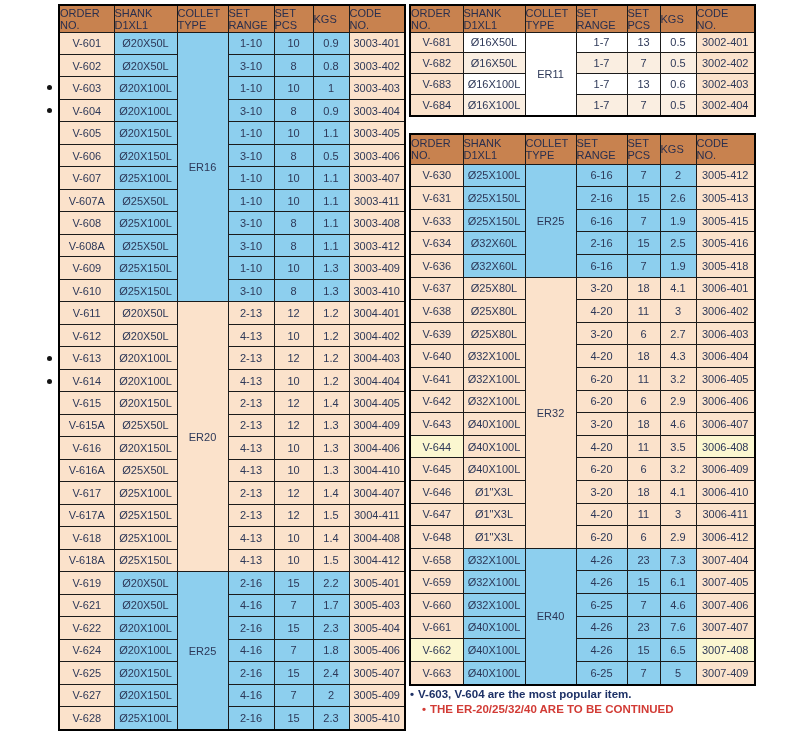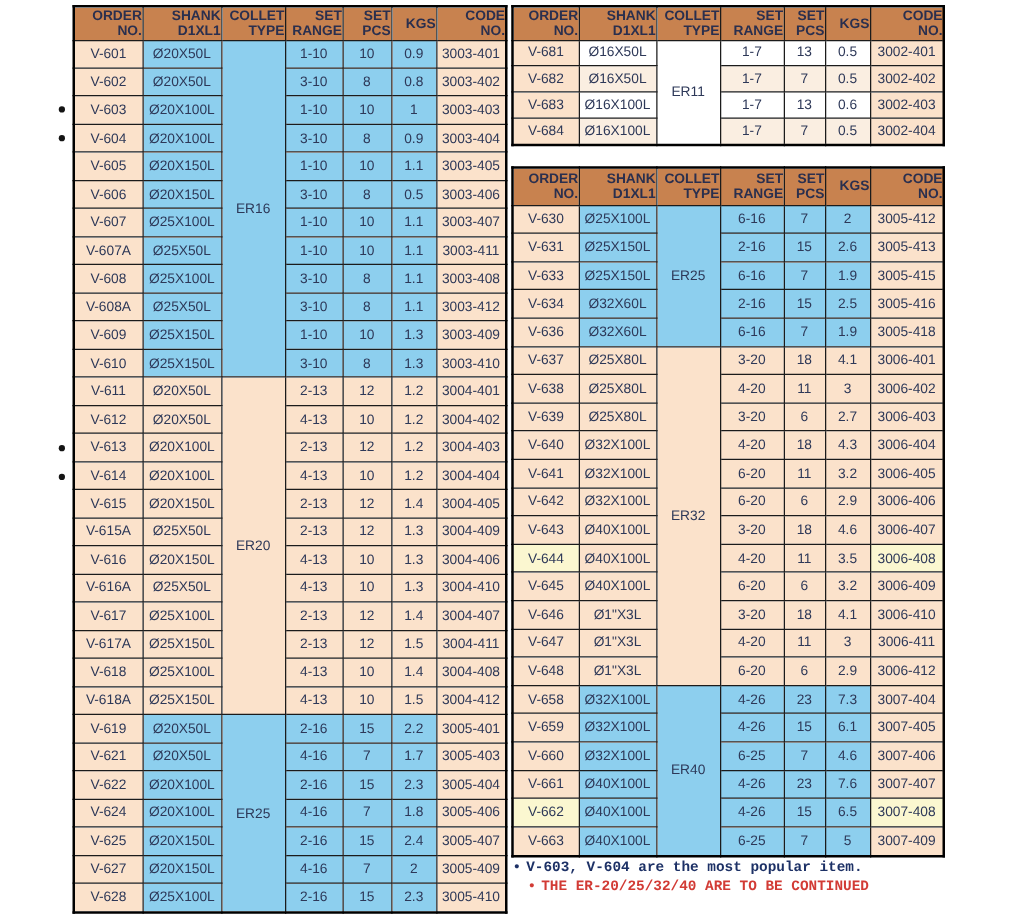--- a/index.html
+++ b/index.html
@@ -25,23 +25,23 @@
   }
   .cat-table th,.cat-table td{
     border:1px solid #1b1b1b;
     padding:0;
     overflow:hidden;
   }
   .cat-table th{
     background:var(--header-bg);
     color:var(--header-text);
     font-size:11px;
-    font-weight:bold;
+    font-weight:normal;
     line-height:12px;
-    text-align:right;
+    text-align:left;
     vertical-align:middle;
   }
   .cat-table td{
     font-size:11px;
     color:var(--cell-text);
     text-align:center;
     vertical-align:middle;
     line-height:12px;
   }
   #left-table thead tr{height:27px;}
@@ -64,21 +64,21 @@
     background:#141414;
   }
 
   .notes{
     position:absolute;
     left:410px;top:687px;
     font-size:11.5px;
     font-weight:bold;
     line-height:15px;
   }
-  .note-line{white-space:nowrap;font-family:Liberation Mono, monospace;}
+  .note-line{white-space:nowrap;}
   .note-bullet{margin-right:4px;}
   .note-navy{color:var(--note-navy);}
   .note-red{color:var(--note-red);margin-left:12px;}
 </style>
 </head>
 <body>
 
 <div class="canvas">
 
   <table id="left-table" class="cat-table" style="left:58px;top:4px;width:346px;height:727px;">

